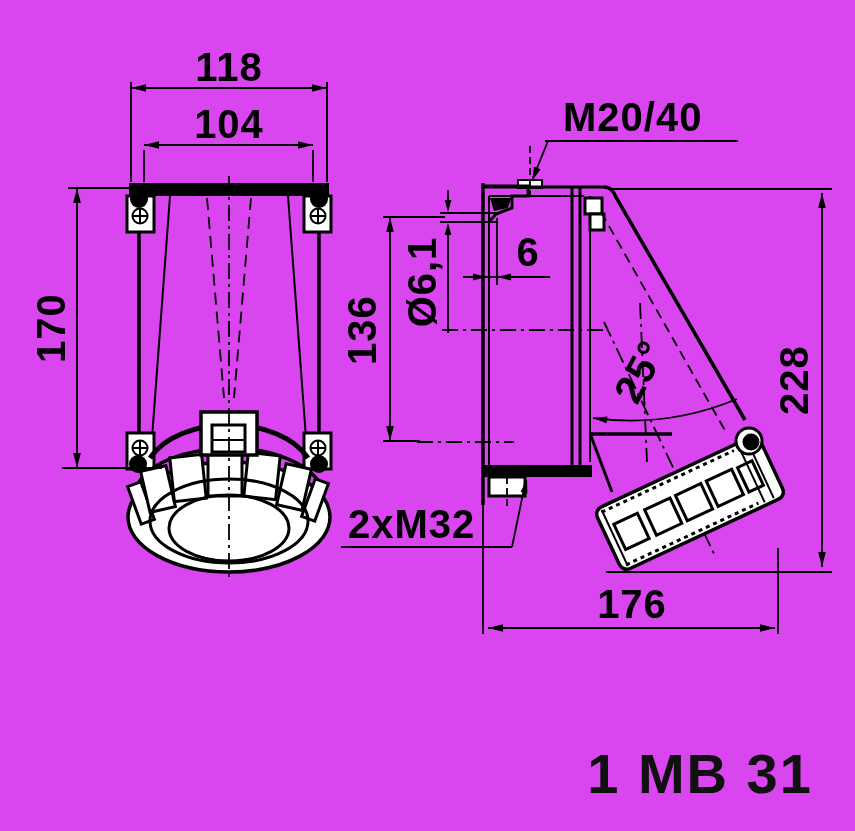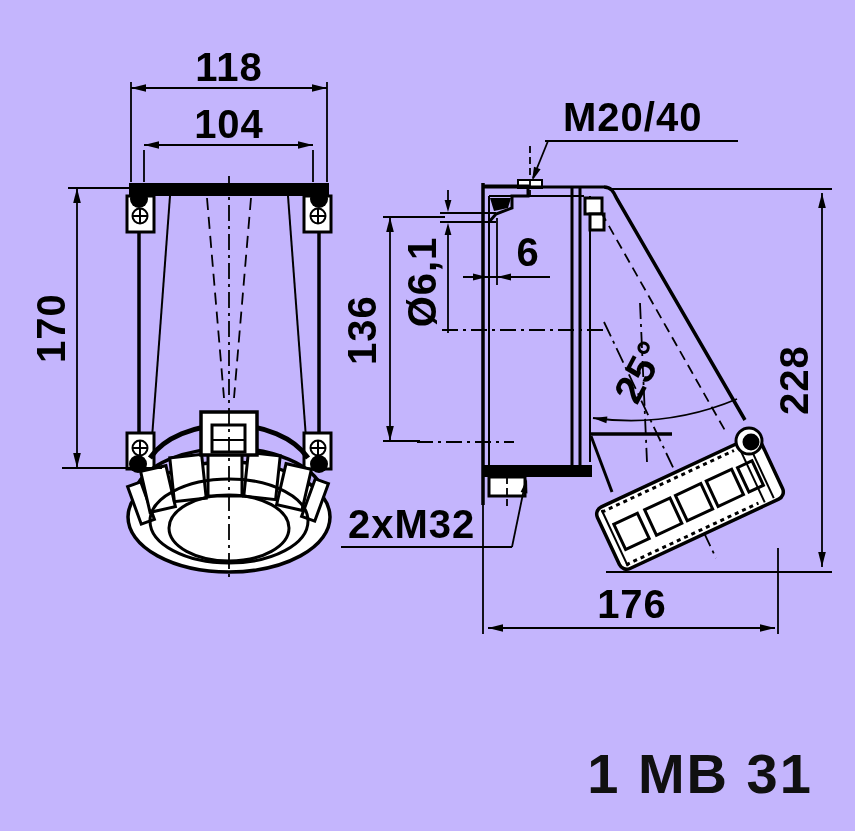--- a/index.html
+++ b/index.html
@@ -1,16 +1,16 @@
 <!DOCTYPE html>
 <html><head>
 <meta charset="utf-8">
 <style>
   html,body{margin:0;padding:0;background:#ffffff;}
-  .page{width:855px;height:831px;background:#c4b5fd;position:relative;overflow:hidden;}
+  .page{width:855px;height:831px;background:#d946ef;position:relative;overflow:hidden;}
   svg{display:block;}
   text{font-family:"Liberation Sans","DejaVu Sans",sans-serif;font-weight:bold;fill:#000;}
   .dim-text{font-size:40px;letter-spacing:1px;}
   .part-no{font-size:56px;letter-spacing:2px;fill:#101010;}
   .outline{stroke:#000;fill:none;stroke-width:3;}
   .outline-hv{stroke:#000;fill:none;stroke-width:3.5;}
   .thin{stroke:#000;fill:none;stroke-width:2;}
   .dimline{stroke:#000;fill:none;stroke-width:1.8;}
   .arrow{fill:#000;stroke:none;}
   .blackfill{fill:#000;stroke:none;}

